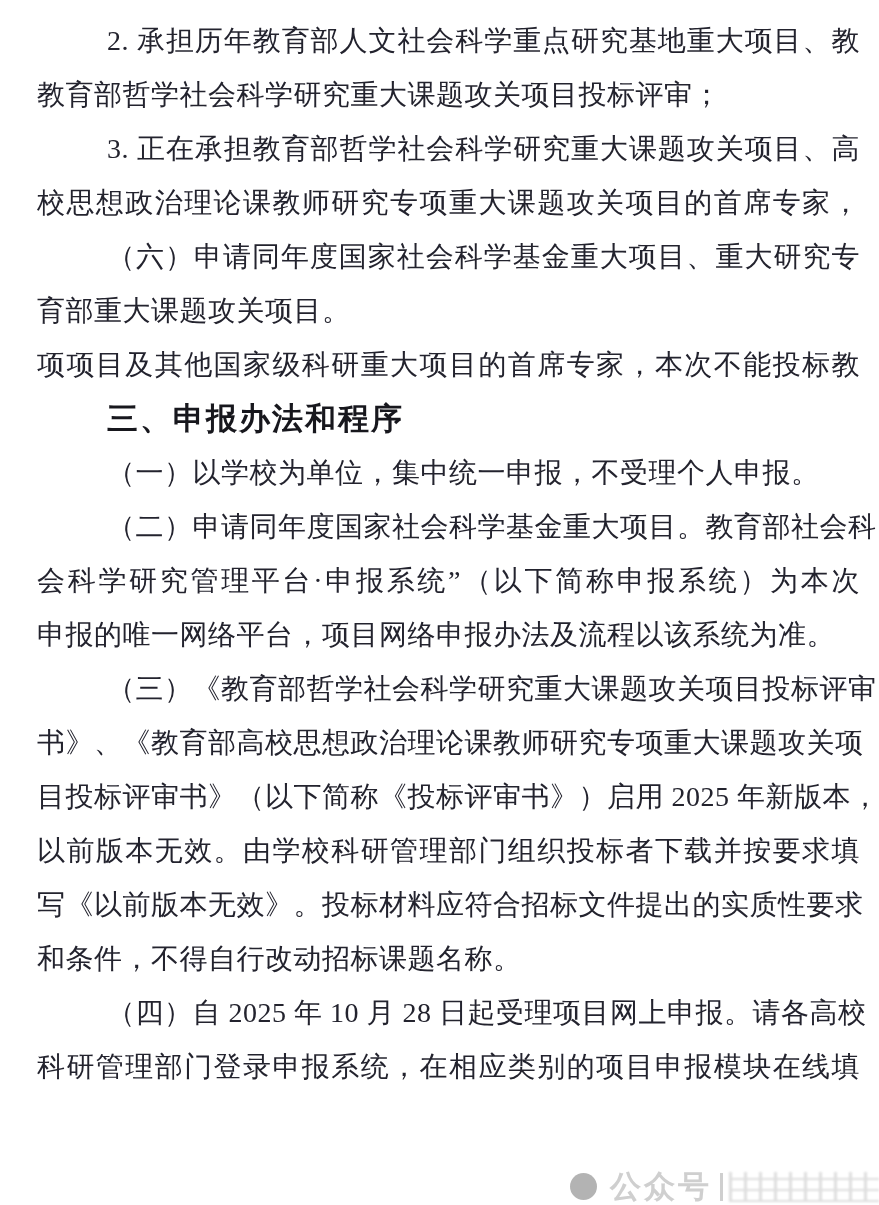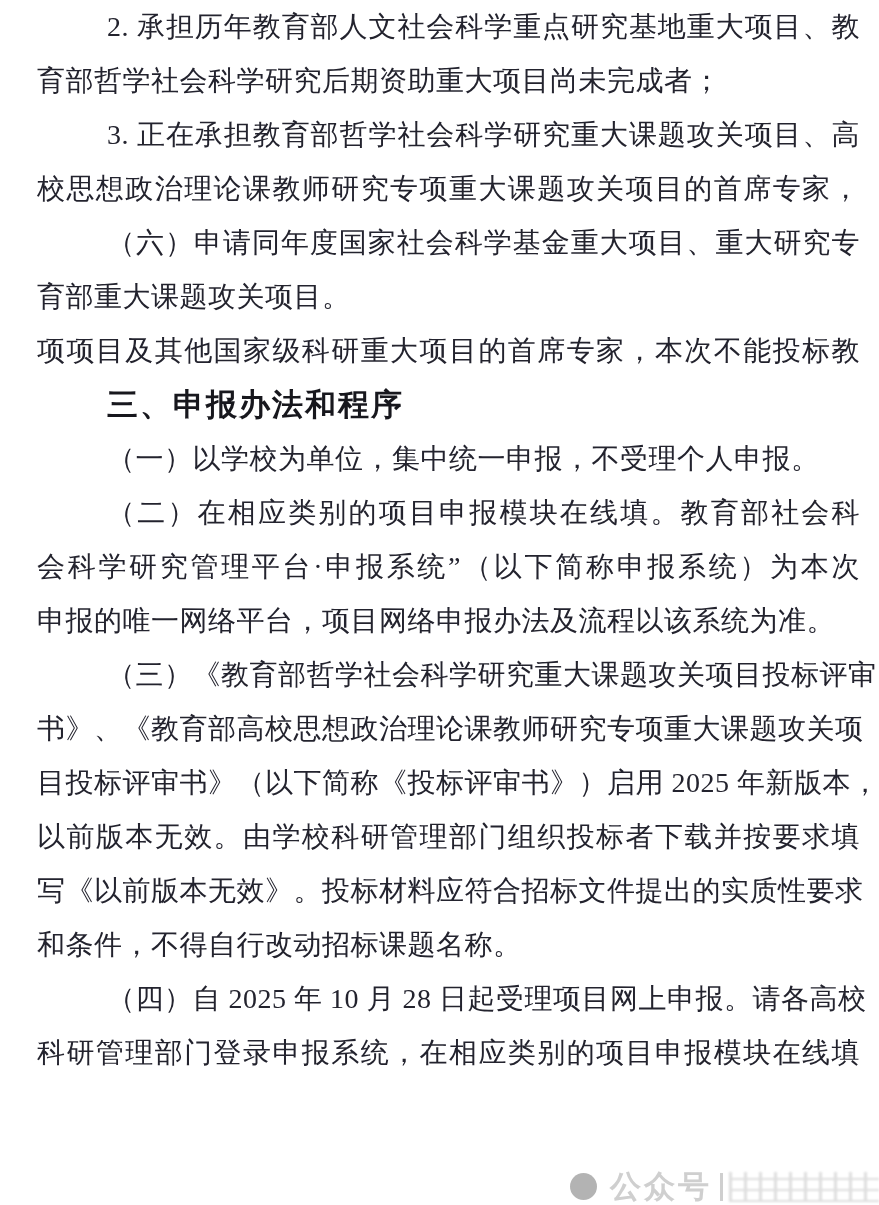--- a/index.html
+++ b/index.html
@@ -14,21 +14,21 @@
   html,body{width:879px;height:1205px;overflow:hidden;background:var(--background);}
   .page{
     position:relative;
     width:879px;height:1205px;
     background:var(--background);
     overflow:hidden;
   }
   
   .content{
     position:absolute;
-    left:37px;top:0;
+    left:37px;top:14px;
     width:823px;
     z-index:1;
   }
   .line{
     font-family:"Liberation Serif","DejaVu Serif",serif;
     font-size:28px;
     line-height:54px;
     height:54px;
     color:var(--text-color);
     text-align:justify;
@@ -100,29 +100,29 @@
 
   <div class="watermark">
     <span class="wm-circle"></span>
     <span class="wm-label">公众号</span>
     <span class="wm-sep"></span>
     <span class="wm-tail"></span>
   </div>
 
   <div class="content" id="doc-content">
       <div class="line indent stretch">2. 承担历年教育部人文社会科学重点研究基地重大项目、教</div>
-      <div class="line">育部哲学社会科学研究后期资助重大项目尚未完成者；</div>
+      <div class="line">教育部哲学社会科学研究重大课题攻关项目投标评审；</div>
       <div class="line indent stretch">3. 正在承担教育部哲学社会科学研究重大课题攻关项目、高</div>
       <div class="line stretch">校思想政治理论课教师研究专项重大课题攻关项目的首席专家，</div>
       <div class="line indent stretch">（六）申请同年度国家社会科学基金重大项目、重大研究专</div>
       <div class="line">育部重大课题攻关项目。</div>
       <div class="line stretch">项项目及其他国家级科研重大项目的首席专家，本次不能投标教</div>
       <div class="line bold indent">三、申报办法和程序</div>
       <div class="line indent">（一）以学校为单位，集中统一申报，不受理个人申报。</div>
-      <div class="line indent stretch">（二）在相应类别的项目申报模块在线填。教育部社会科</div>
+      <div class="line indent stretch">（二）申请同年度国家社会科学基金重大项目。教育部社会科</div>
       <div class="line stretch">会科学研究管理平台·申报系统”（以下简称申报系统）为本次</div>
       <div class="line">申报的唯一网络平台，项目网络申报办法及流程以该系统为准。</div>
       <div class="line indent stretch">（三）《教育部哲学社会科学研究重大课题攻关项目投标评审</div>
       <div class="line stretch">书》、《教育部高校思想政治理论课教师研究专项重大课题攻关项</div>
       <div class="line stretch">目投标评审书》（以下简称《投标评审书》）启用 2025 年新版本，</div>
       <div class="line stretch">以前版本无效。由学校科研管理部门组织投标者下载并按要求填</div>
       <div class="line stretch">写《以前版本无效》。投标材料应符合招标文件提出的实质性要求</div>
       <div class="line">和条件，不得自行改动招标课题名称。</div>
       <div class="line indent stretch">（四）自 2025 年 10 月 28 日起受理项目网上申报。请各高校</div>
       <div class="line stretch">科研管理部门登录申报系统，在相应类别的项目申报模块在线填</div>

